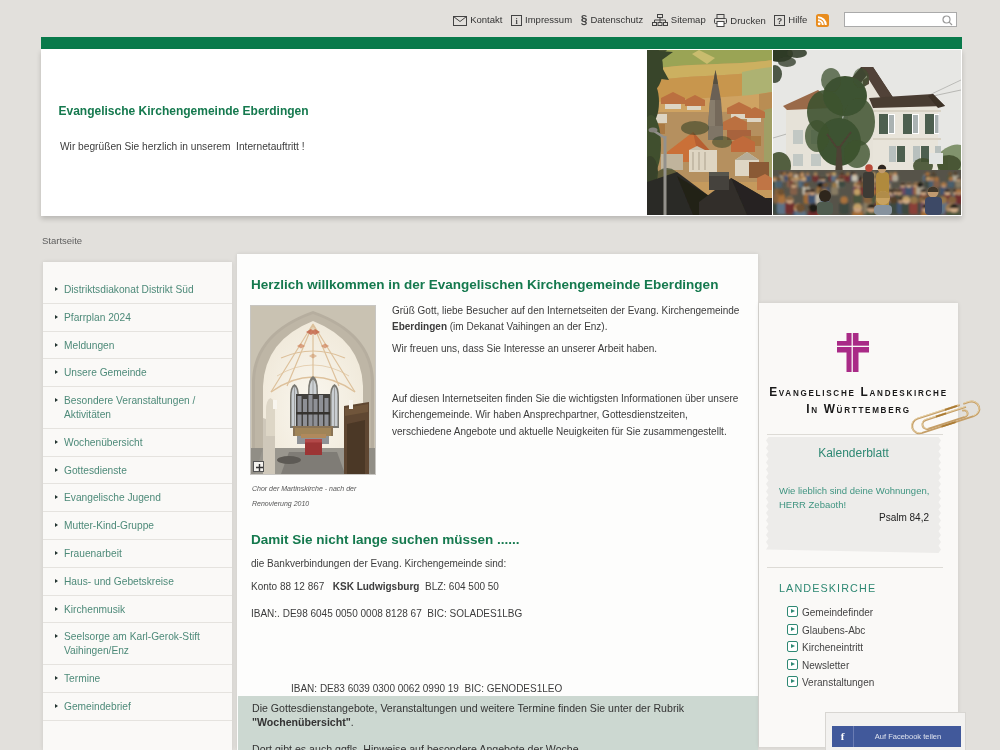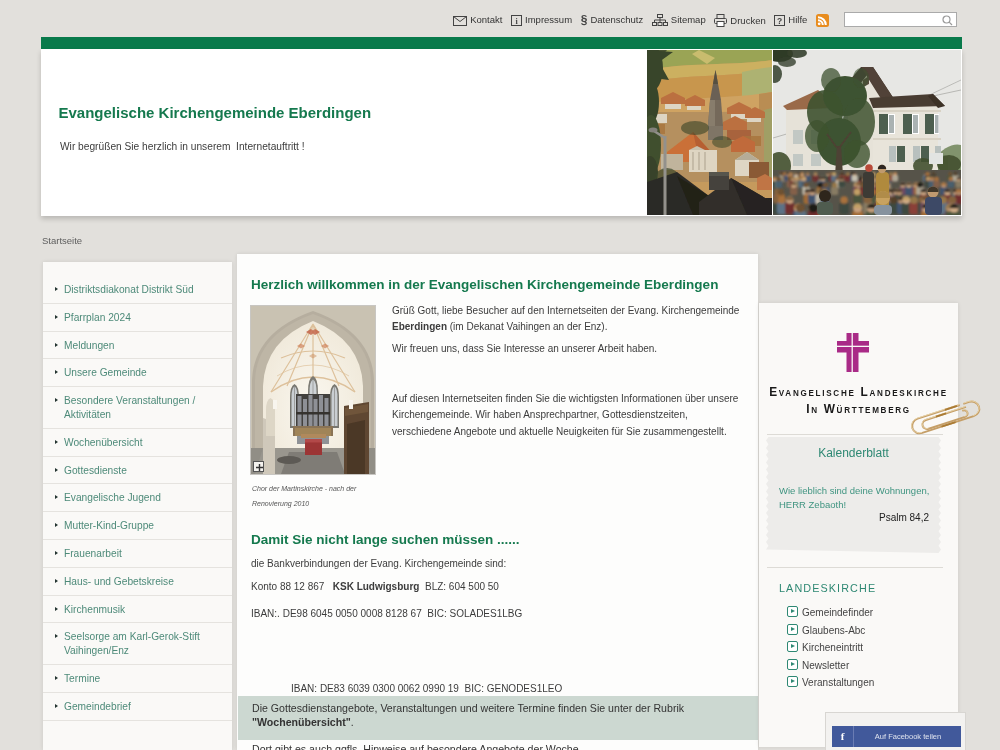--- a/index.html
+++ b/index.html
@@ -12,21 +12,21 @@
   #topbar { left:0; top:0; width:1000px; height:37px; background:#e2e0dc; }
   #topbar .links { position:absolute; right:168px; top:13px; height:16px; font-size:9.5px; color:#333; white-space:nowrap; }
   #topbar .links span.it { display:inline-block; vertical-align:middle; margin-left:6px; }
   #topbar .links svg { vertical-align:-3px; margin-right:3px; }
   #search { left:844px; top:12px; width:113px; height:15px; background:#fff; border:1px solid #aaa; }
   #search svg { position:absolute; right:3px; top:2px; }
 
   
   #greenbar { left:41px; top:37px; width:921px; height:12px; background:#097a4b; }
   #header { left:41px; top:49px; width:921px; height:167px; background:#ffffff; box-shadow:0 3px 5px rgba(0,0,0,0.18); }
-  #header h1 { position:absolute; left:17.5px; top:54.5px; font-size:15px; font-weight:bold; color:#15794e; }
+  #header h1 { position:absolute; left:17.5px; top:54.5px; font-size:12px; font-weight:bold; color:#15794e; }
   #header .sub { position:absolute; left:19px; top:92px; font-size:10.2px; color:#3c3c3c;text-align:right; }
   #photo1 { position:absolute; left:606px; top:1px; width:125px; height:165px; }
   #photo2 { position:absolute; left:732px; top:1px; width:188px; height:165px; }
 
   
   #crumb { left:42px; top:235px; font-size:9.5px; color:#5e5e5e; }
 
   
   #nav { left:43px; top:262px; width:189px; height:488px; background:#faf9f7; box-shadow:0 0 4px rgba(0,0,0,0.10); }
   #nav ul { list-style:none; padding-top:14px; }
@@ -37,21 +37,21 @@
   #main { left:237px; top:254px; width:521px; height:496px; background:#fdfdfc; box-shadow:0 0 4px rgba(0,0,0,0.10); }
   #main h2 { position:absolute; font-size:13.5px; font-weight:bold; color:#15794e;text-align:center; }
   #mh1 { left:14px; top:23px; }
   #mh2 { left:14px; top:278px; }
   #figure { position:absolute; left:13px; top:51px; width:126px; height:170px; border:1px solid #c8c6c2; background:#e8e4dc; }
   #zoomicon { position:absolute; left:2px; bottom:2px; width:11px; height:11px; background:#f4f2ee; border:1px solid #555; } #zoomicon svg { display:block; margin:1px; }
   #caption { position:absolute; left:15px; top:227px; width:160px; font-size:7px; font-style:italic; color:#555; line-height:15px; }
   #mtext { position:absolute; left:155px; top:49px; width:366px; font-size:10px; color:#3c3c3c; line-height:16.4px; }
   #mtext p { margin:0; }
   .bankline { position:absolute; left:14px; font-size:10px; color:#3c3c3c; white-space:nowrap; }
-  #greenbox { position:absolute; left:1px; top:442px; width:520px; height:44px; background:#ccd8d1; padding:5px 14px 12px 14px; font-size:10.6px; color:#333; line-height:14.4px; }
+  #greenbox { position:absolute; left:1px; top:442px; width:520px; height:54px; background:#ccd8d1; padding:5px 14px 12px 14px; font-size:10.6px; color:#333; line-height:14.4px; }
   #greenbox .l2 { margin-bottom:12px; }
 
   
   #rside { left:759px; top:262px; width:199px; height:444px; background:#faf9f7; box-shadow:0 0 4px rgba(0,0,0,0.10);margin-top:41px; }
   #logo { position:absolute; left:0; top:0; width:199px; text-align:center; }
   #logocap { position:absolute; left:0; top:80px; width:199px; text-align:center; font-family:"Liberation Sans", sans-serif; font-weight:bold; font-variant:small-caps; font-size:13.2px; letter-spacing:1.9px; color:#191919; line-height:17px; transform:scaleX(0.9); transform-origin:50% 0; }
   .sep { position:absolute; left:8px; width:176px; border-top:1px solid #dddbd6; }
   #kcard { position:absolute; left:7px; top:134px; width:175px; height:116px; background:#edecea;
     clip-path:polygon(1.4% 0%,98.6% 0%,100% 3.1%,98.6% 6.2%,100% 9.4%,98.6% 12.5%,100% 15.6%,98.6% 18.8%,100% 21.9%,98.6% 25.0%,100% 28.1%,98.6% 31.2%,100% 34.4%,98.6% 37.5%,100% 40.6%,98.6% 43.8%,100% 46.9%,98.6% 50.0%,100% 53.1%,98.6% 56.2%,100% 59.4%,98.6% 62.5%,100% 65.6%,98.6% 68.8%,100% 71.9%,98.6% 75.0%,100% 78.1%,98.6% 81.2%,100% 84.4%,98.6% 87.5%,100% 90.6%,98.6% 93.8%,100% 96.9%,98.6% 100.0%,0% 96.9%,1.4% 93.8%,0% 90.6%,1.4% 87.5%,0% 84.4%,1.4% 81.2%,0% 78.1%,1.4% 75.0%,0% 71.9%,1.4% 68.8%,0% 65.6%,1.4% 62.5%,0% 59.4%,1.4% 56.2%,0% 53.1%,1.4% 50.0%,0% 46.9%,1.4% 43.8%,0% 40.6%,1.4% 37.5%,0% 34.4%,1.4% 31.2%,0% 28.1%,1.4% 25.0%,0% 21.9%,1.4% 18.8%,0% 15.6%,1.4% 12.5%,0% 9.4%,1.4% 6.2%,0% 3.1%,1.4% 0.0%); }
   #kcard h3 { text-align:center; font-size:12px; font-weight:normal; color:#2e8873; margin-top:9px; }

